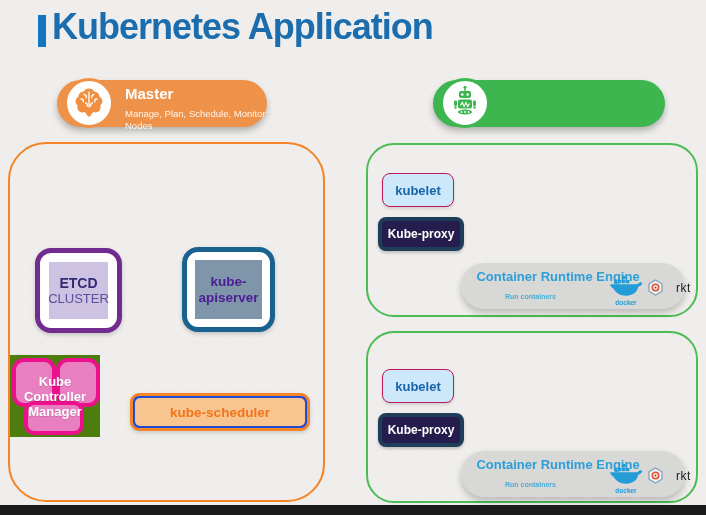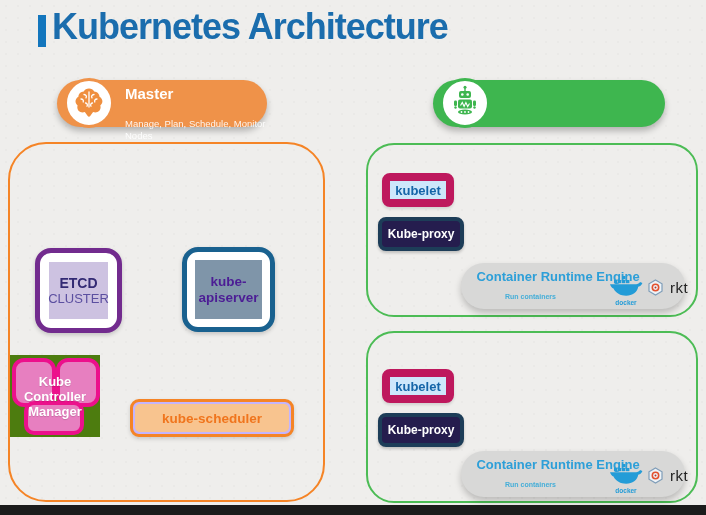--- a/index.html
+++ b/index.html
@@ -29,21 +29,21 @@
   .badge-master { left:57px; top:80px; width:210px; background:#ef9249; }
   .badge-worker { left:433px; top:80px; width:232px; background:#3eb64f; }
   .badge-circle {
     position:absolute; left:7px; top:-2px; width:50px; height:50px;
     border-radius:50%; background:#fff; display:flex; align-items:center; justify-content:center;
   }
   .badge-master .badge-circle { border:3px solid #ef9249; }
   .badge-worker .badge-circle { border:3px solid #3eb64f; }
   .badge-text { position:absolute; left:68px; top:5px; color:#fff; }
   .badge-title { font-size:15px; font-weight:bold; }
-  .badge-sub { font-size:9.5px; line-height:11.5px; color:rgba(255,255,255,0.9); margin-top:16px; }
+  .badge-sub { font-size:9.5px; line-height:11.5px; color:rgba(255,255,255,0.9); margin-top:6px; }
   .badge-master .badge-sub { width:145px; }
   .badge-worker .badge-sub { width:165px; }
 
   
   .master-box {
     position:absolute; left:8px; top:142px; width:317px; height:360px;
     border:2px solid #f58426; border-radius:38px;
   }
 
   .etcd-box {
@@ -76,41 +76,41 @@
   .ctrl-sq2 { left:46px; top:3px;  width:44px; height:49px; }
   .ctrl-sq3 { left:14px; top:46px; width:60px; height:34px; border-radius:10px; }
   .controller-text {
     position:absolute; inset:0; z-index:3;
     display:flex; flex-direction:column; align-items:center; justify-content:center;
     color:#fff; font-weight:bold; font-size:13px; line-height:15px;
     text-shadow:0 1px 1px rgba(0,0,0,0.15);
   }
 
   .scheduler-box {
-    position:absolute; left:120px; top:255px; width:164px; height:38px;
-    background:#c4b5fd; border:3px solid #f58426; border-radius:9px;
+    position:absolute; left:120px; top:249px; width:180px; height:38px;
+    background:#1d4ed8; border:3px solid #f58426; border-radius:9px;
     box-shadow:0 2px 4px rgba(0,0,0,0.15);
   }
   .scheduler-inner {
     position:absolute; inset:2px; background:#f8c48f; border-radius:5px;
     display:flex; align-items:center; justify-content:center;
     color:#f0751d; font-weight:bold; font-size:13.5px;
   }
 
   
   .worker-node {
     position:absolute; left:366px; width:332px;
     border:2px solid #4cbc55; border-radius:28px;
   }
   .worker-node-1 { top:143px; height:174px; }
   .worker-node-2 { top:331px; height:172px; }
 
   .kubelet-box {
     position:absolute; left:14px; top:28px; width:72px; height:34px;
-    background:#cde7fb; border:8px solid #be185d; border-radius:8px;
+    background:#cde7fb; border:1px solid #be185d; border-radius:8px;
     display:flex; align-items:center; justify-content:center;
     color:#1565a8; font-weight:bold; font-size:13px;
     box-shadow:0 2px 3px rgba(0,0,0,0.12);
   }
   .worker-node-2 .kubelet-box { top:36px; }
 
   .kubeproxy-box {
     position:absolute; left:10px; top:72px; width:86px; height:34px;
     background:#251d4e; border:4px solid #1d3d58; border-radius:8px;
     display:flex; align-items:center; justify-content:center;
@@ -128,31 +128,31 @@
     position:absolute; left:0; right:30px; top:6px; text-align:center;
     color:#2d9fd8; font-weight:bold; font-size:13px;
   }
   .runtime-sub {
     position:absolute; left:44px; top:30px;
     color:#45aed8; font-weight:bold; font-size:7px;
   }
   .docker-logo { position:absolute; left:148px; top:13px; width:34px; height:30px; }
   .docker-word { position:absolute; left:0; bottom:0; width:34px; text-align:center; font-size:6.5px; font-weight:bold; color:#239cd7; }
   .rkt-logo { position:absolute; left:186px; top:16px; display:flex; align-items:center; }
-  .rkt-word { font-size:15px; color:#222; margin-left:6px; letter-spacing:0.5px; }
+  .rkt-word { font-size:12px; color:#222; margin-left:12px; letter-spacing:0.5px; }
 
   
   .bottom-bar { position:absolute; left:0; top:505px; width:706px; height:10px; background:#1b1b1b; }
 </style>
 </head>
 <body>
 
 <div class="title-block">
   <div class="title-accent"></div>
-  <div class="page-title">Kubernetes Architecture</div>
+  <div class="page-title">Kubernetes Application</div>
 </div>
 
 <div class="badge badge-master">
   <div class="badge-circle">
     <span>
       <svg width="32" height="32" viewBox="0 0 32 32">
         <path fill="#ef8f3f" d="M16 3.5c-2.4 0-4.4 1.2-5.3 3-3 .2-5.3 2.4-5.3 5.2-1.7.9-2.9 2.6-2.9 4.6 0 1.7.8 3.2 2.1 4.1-.2.6-.3 1.3-.3 1.9 0 2.9 2.3 5.2 5.2 5.2.8 0 1.6-.2 2.3-.5l2.9 4.1c.6.9 1.9.9 2.5 0l2.9-4.1c.7.3 1.5.5 2.3.5 2.9 0 5.2-2.3 5.2-5.2 0-.6-.1-1.3-.3-1.9 1.3-.9 2.1-2.4 2.1-4.1 0-2-1.2-3.7-2.9-4.6 0-2.8-2.3-5-5.3-5.2-.9-1.8-2.9-3-5.2-3z"></path>
         <g stroke="#fff" stroke-width="1.3" fill="none" stroke-linecap="round">
           <path d="M11 9.5c2 .2 3 1.8 2 3.4"></path>
           <path d="M21 9.5c-2 .2-3 1.8-2 3.4"></path>

